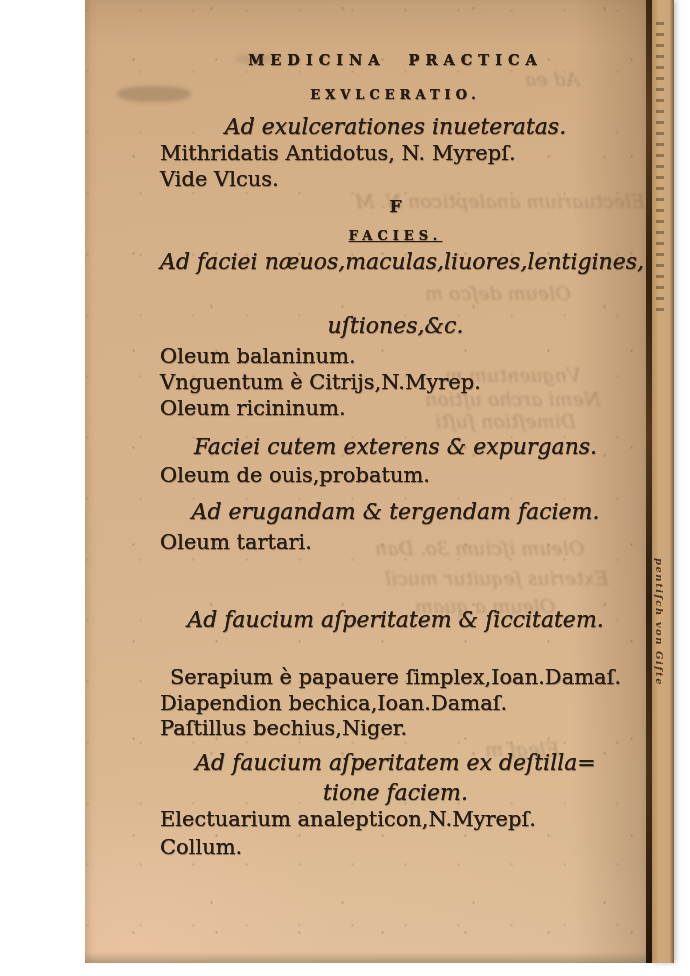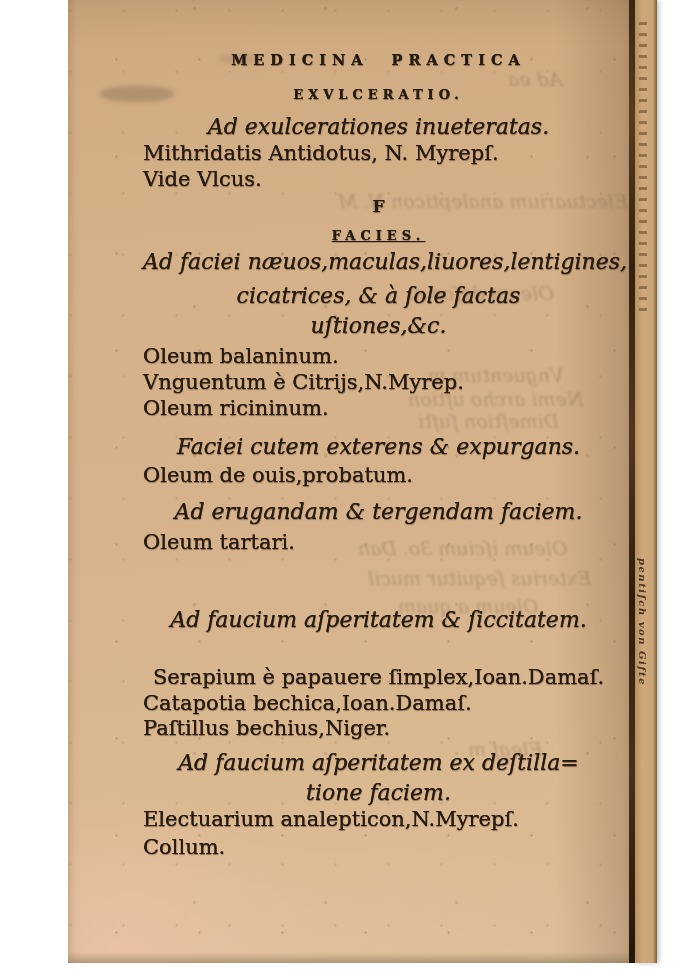--- a/index.html
+++ b/index.html
@@ -6,20 +6,21 @@
     margin: 0; padding: 0;
     width: 690px; height: 976px;
     background: #ffffff;
     overflow: hidden;
     font-family: "DejaVu Serif", serif;
   }
   .scan {
     position: relative;
     width: 548px; height: 976px;
     background: #ffffff;
+    margin-left: 17px;
   }
   
   .paper {
     position: absolute;
     left: 68px; top: 0;
     width: 566px; height: 963px;
     background:
       radial-gradient(ellipse 300px 220px at 8% 98%, rgba(240,198,168,.55), transparent 70%),
       radial-gradient(ellipse 600px 340px at 45% 108%, rgba(233,203,168,.45), transparent 72%),
       linear-gradient(to right, rgba(0,0,0,0) 86%, rgba(92,62,34,.22) 98%, rgba(70,44,22,.30) 100%),
@@ -135,32 +136,31 @@
     <div class="smudge" style="left:150px; top:54px; width:40px; height:10px; opacity:.5;"></div>
 
     <div class="ln runhead" style="top:51px;">MEDICINA PRACTICA</div>
     <div class="ln sechead" style="top:87px;">EXVLCERATIO.</div>
     <div class="ln rubric" style="top:114px;">Ad exulcerationes inueteratas.</div>
     <div class="ln roman" style="top:141px;">Mithridatis Antidotus, N. Myrepſ.</div>
     <div class="ln roman" style="top:167px;">Vide Vlcus.</div>
     <div class="ln letterhead" style="top:196px;">F</div>
     <div class="ln sechead" style="top:228px;text-decoration:underline;">FACIES.</div>
     <div class="ln rubric" style="top:249px;">Ad faciei næuos,maculas,liuores,lentigines,</div>
-    <div class="ln rubric" style="top:283px;">cicatrices, &amp; à ſole factas</div>
     <div class="ln rubric" style="top:313px;">uſtiones,&amp;c.</div>
     <div class="ln roman" style="top:344px;">Oleum balaninum.</div>
     <div class="ln roman" style="top:370px;">Vnguentum è Citrijs,N.Myrep.</div>
     <div class="ln roman" style="top:396px;">Oleum ricininum.</div>
     <div class="ln rubric" style="top:434px;">Faciei cutem exterens &amp; expurgans.</div>
     <div class="ln roman" style="top:463px;">Oleum de ouis,probatum.</div>
     <div class="ln rubric" style="top:499px;">Ad erugandam &amp; tergendam faciem.</div>
     <div class="ln roman" style="top:530px;">Oleum tartari.</div>
     <div class="ln rubric" style="top:607px;">Ad faucium aſperitatem &amp; ſiccitatem.</div>
     <div class="ln roman" style="top:665px;text-align:center;">Serapium è papauere ſimplex,Ioan.Damaſ.</div>
-    <div class="ln roman" style="top:691px;">Catapotia bechica,Ioan.Damaſ.</div>
+    <div class="ln roman" style="top:691px;">Diapendion bechica,Ioan.Damaſ.</div>
     <div class="ln roman" style="top:716px;">Paſtillus bechius,Niger.</div>
     <div class="ln rubric" style="top:750px;">Ad faucium aſperitatem ex deſtilla=</div>
     <div class="ln rubric" style="top:780px;">tione faciem.</div>
     <div class="ln roman" style="top:807px;">Electuarium analepticon,N.Myrepſ.</div>
     <div class="ln catchword" style="top:835px;">Collum.</div>
   </div>
 
   <div class="gutter-line"></div>
 
   <div class="fore-edge">

